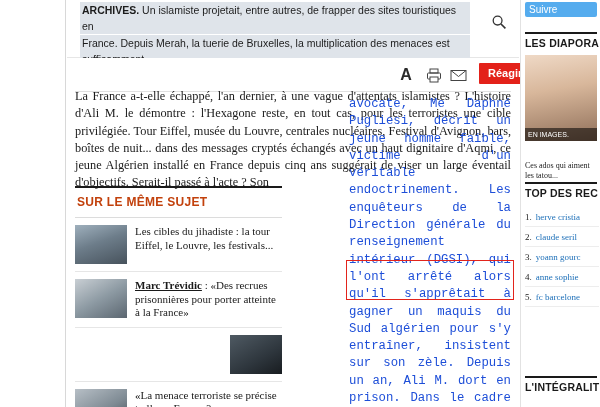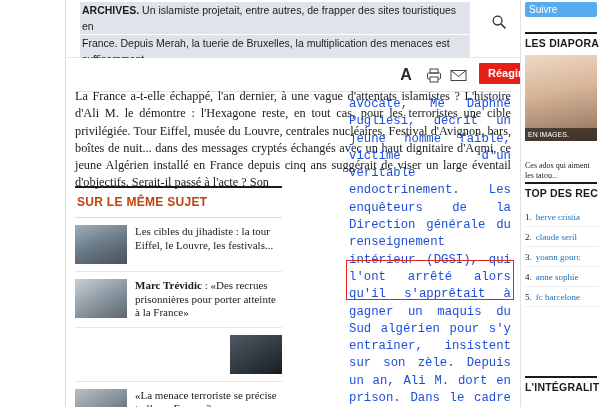--- a/index.html
+++ b/index.html
@@ -147,21 +147,21 @@
   .ss-thumb.t1 { background: linear-gradient(160deg,#9fb0bd 0%,#6d7d8a 45%,#47525c 100%); }
   .ss-thumb.t2 { background: linear-gradient(150deg,#c9cfd4 0%,#8d9aa3 50%,#5b6670 100%); }
   .ss-thumb.t3 { background: linear-gradient(150deg,#4f5a63 0%,#2e363d 60%,#181c20 100%); }
   .ss-thumb.t4 { background: linear-gradient(150deg,#b7bfc6 0%,#7e8a93 55%,#3f474e 100%); }
   .ss-text {
     font-family: "Liberation Serif", serif;
     font-size: 11px;
     line-height: 13.6px;
     color: #1a1a1a;
   }
-  .ss-text b { font-weight: bold; }
+  .ss-text b { font-weight: bold; text-decoration: underline; }
 
   
   .redbox {
     position: absolute;
     border: 1.6px solid #e2241c;
     pointer-events: none;
   }
 
   
   .rail-follow {

